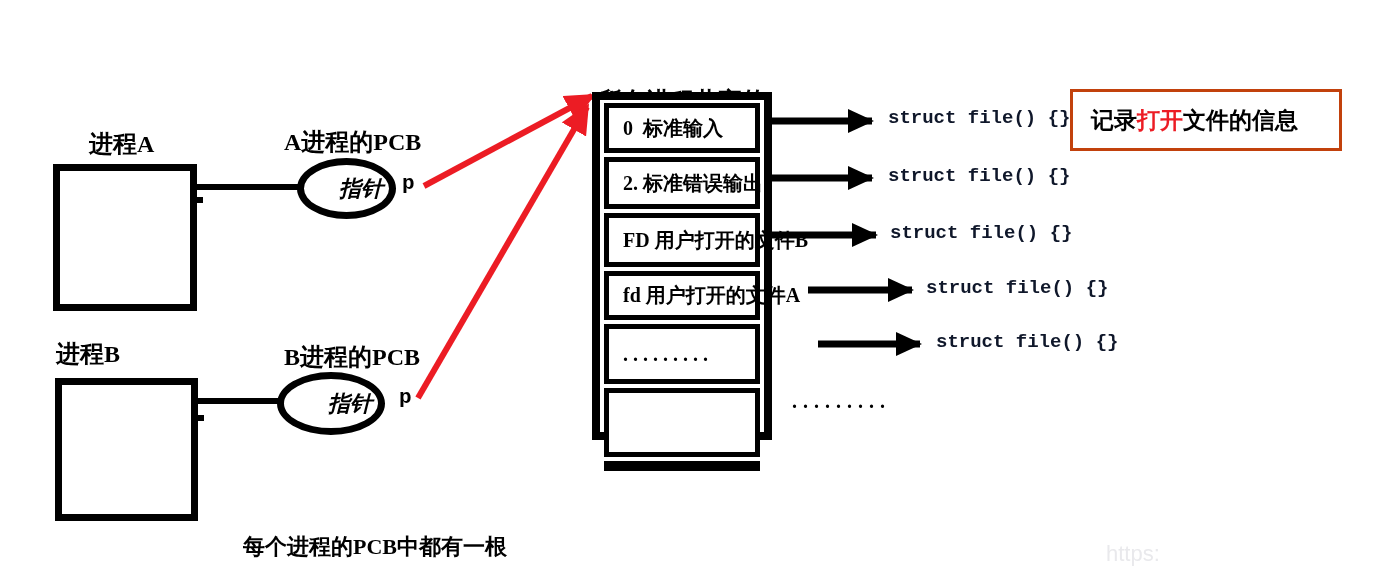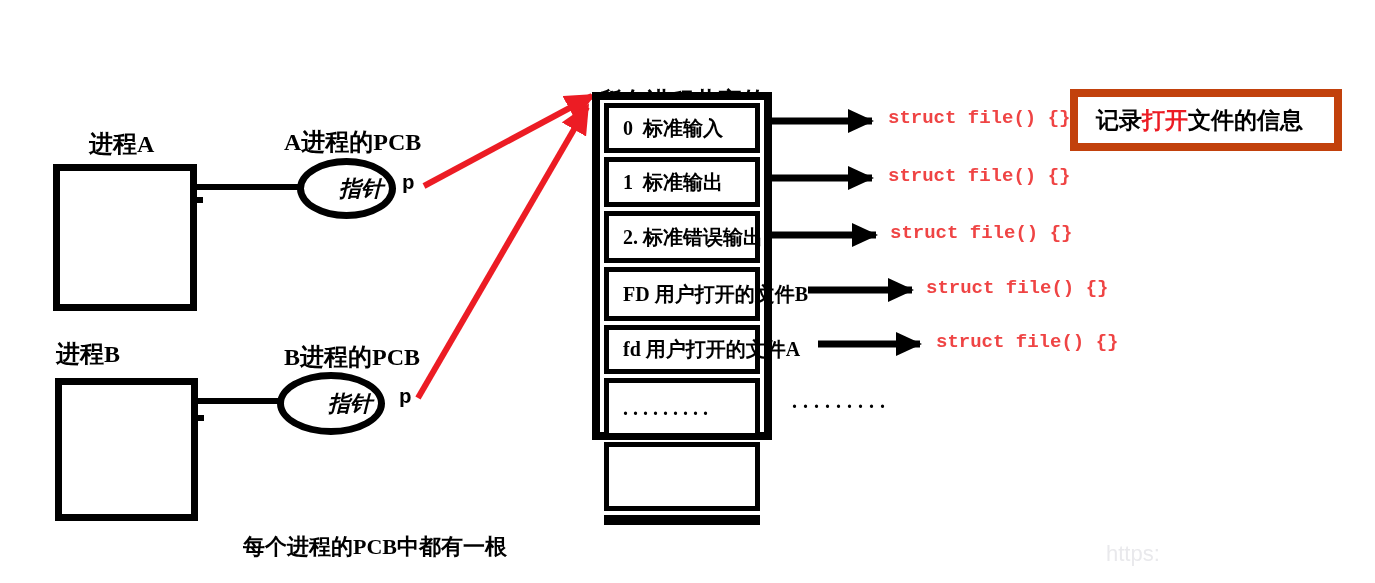--- a/index.html
+++ b/index.html
@@ -51,30 +51,30 @@
   .fd-row.r0{height:50px;} .fd-row.r1{height:50px;} .fd-row.r2{height:52px;}
   .fd-row.r3{height:49px;} .fd-row.r4{height:54px;} .fd-row.r5{height:60px;letter-spacing:5px;}
   .fd-row.r6{height:69px;} .fd-row.r7{flex:1 1 auto;}
   #fd-header{
     position:absolute;left:598px;top:26px;
     font-size:24px;font-weight:bold;line-height:30px;color:#000;white-space:pre;
   }
   .struct-label{
     position:absolute;
     font-family:"Liberation Mono","DejaVu Sans Mono",monospace;
-    font-weight:bold;font-size:19px;color:#ef4444;white-space:pre;
+    font-weight:bold;font-size:19px;color:#0f172a;white-space:pre;
   }
   #dots-right{
     position:absolute;left:792px;top:390px;
     font-size:20px;font-weight:bold;letter-spacing:6px;white-space:pre;color:#000;
   }
   
   #note-box{
     position:absolute;left:1070px;top:89px;width:272px;height:62px;
-    border:8px solid #c2410c;box-sizing:border-box;background:#fff;
+    border:3px solid #c2410c;box-sizing:border-box;background:#fff;
     display:flex;align-items:center;padding-left:18px;
     font-size:23px;font-weight:bold;color:#000;white-space:pre;
   }
   #note-box .hl{color:#ec1c24;}
   #bottom-note{
     position:absolute;left:243px;top:477px;
     font-size:22px;font-weight:bold;line-height:28px;color:#000;white-space:pre;
   }
   #watermark{
     position:absolute;left:1106px;top:541px;
@@ -130,21 +130,20 @@
   </div>
   <div class="p-label" style="left:399px;top:386px;">p</div>
 
   <div id="fd-header">
     <div>所有进程共享的</div>
     <div>文件描述符表:</div>
   </div>
 
   <div id="fd-table">
     <div class="fd-row r0"><span>0  标准输入</span></div>
-    <div class="fd-row r1"><span>1  标准输出</span></div>
     <div class="fd-row r2"><span>2. 标准错误输出</span></div>
     <div class="fd-row r4"><span>FD 用户打开的文件B</span></div>
     <div class="fd-row r3"><span>fd 用户打开的文件A</span></div>
     <div class="fd-row r5"><span>.........</span></div>
     <div class="fd-row r6"><span></span></div>
     <div class="fd-row r7"><span></span></div>
   </div>
 
   <div class="struct-label" style="left:888px;top:107px;">struct file() {}</div>
   <div class="struct-label" style="left:888px;top:165px;">struct file() {}</div>

